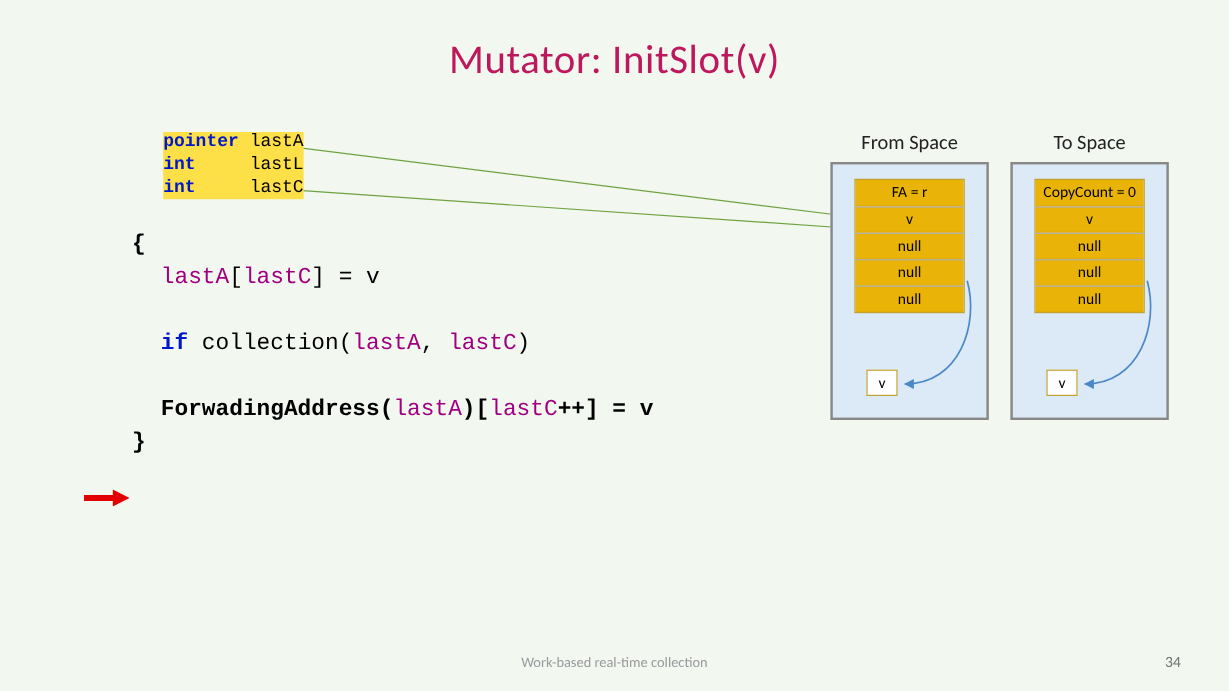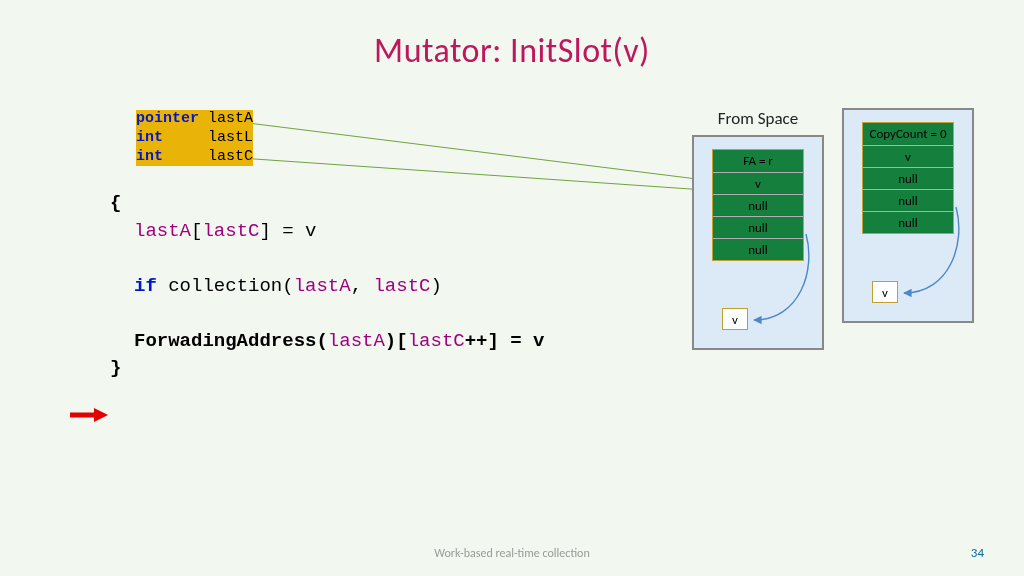--- a/index.html
+++ b/index.html
@@ -27,21 +27,21 @@
     right: 40px;
     bottom: 60px;
   }
   .decl {
     position: absolute;
     top: 0;
     left: 26px;
     font-family: "Courier New", monospace;
     font-size: 15px;
     line-height: 1.25;
-    background: #eab308;
+    background: #fde047;
   }
   .decl .kw { color: #0018c8; font-weight: bold; }
   .code {
     position: absolute;
     top: 80px;
     left: 0;
     font-family: "Courier New", monospace;
     font-size: 19px;
     line-height: 1.45;
     color: #000;
@@ -84,21 +84,21 @@
   }
   .cell-stack {
     width: 100%;
     border: 1px solid #c0a030;
   }
   .cell {
     height: 22px;
     line-height: 22px;
     font-size: 13px;
     text-align: center;
-    background: #15803d;
+    background: #eab308;
     border-top: 1px solid #b0b0b0;
     box-shadow: inset 0 -1px 0 rgba(0,0,0,0.03);
   }
   .cell:first-child { border-top: none; }
   .small-cell {
     position: absolute;
     bottom: 18px;
     left: 28px;
     width: 26px;
     height: 22px;
@@ -123,21 +123,21 @@
     right: 0;
     text-align: center;
     font-size: 12px;
     color: #9a9a9a;
   }
   .page-num {
     position: absolute;
     bottom: 16px;
     right: 40px;
     font-size: 13px;
-    color: #0369a1;
+    color: #737373;
   }
   .pointer-lines {
     position: absolute;
     top: 120px;
     left: 180px;
     width: 530px;
     height: 100px;
     pointer-events: none;
   }
 </style>
@@ -201,20 +201,21 @@
           <marker id="bha" viewBox="0 0 10 10" refX="9" refY="5" markerWidth="6" markerHeight="6" orient="auto">
             <path d="M0 0 L10 5 L0 10 z" fill="#4a88c7"></path>
           </marker>
         </defs>
         <path d="M56 4 C 66 40, 50 90, 4 90" fill="none" stroke="#4a88c7" stroke-width="1.4" marker-end="url(#bha)"></path>
       </svg>
     </div>
   </div>
 
   <div class="space">
+    <div class="space-title">To Space</div>
     <div class="space-box">
       <div class="cell-stack">
         <div class="cell">CopyCount = 0</div>
         <div class="cell">v</div>
         <div class="cell">null</div>
         <div class="cell">null</div>
         <div class="cell">null</div>
       </div>
       <div class="small-cell">v</div>
       <svg class="curve-arrow" viewBox="0 0 70 100">

